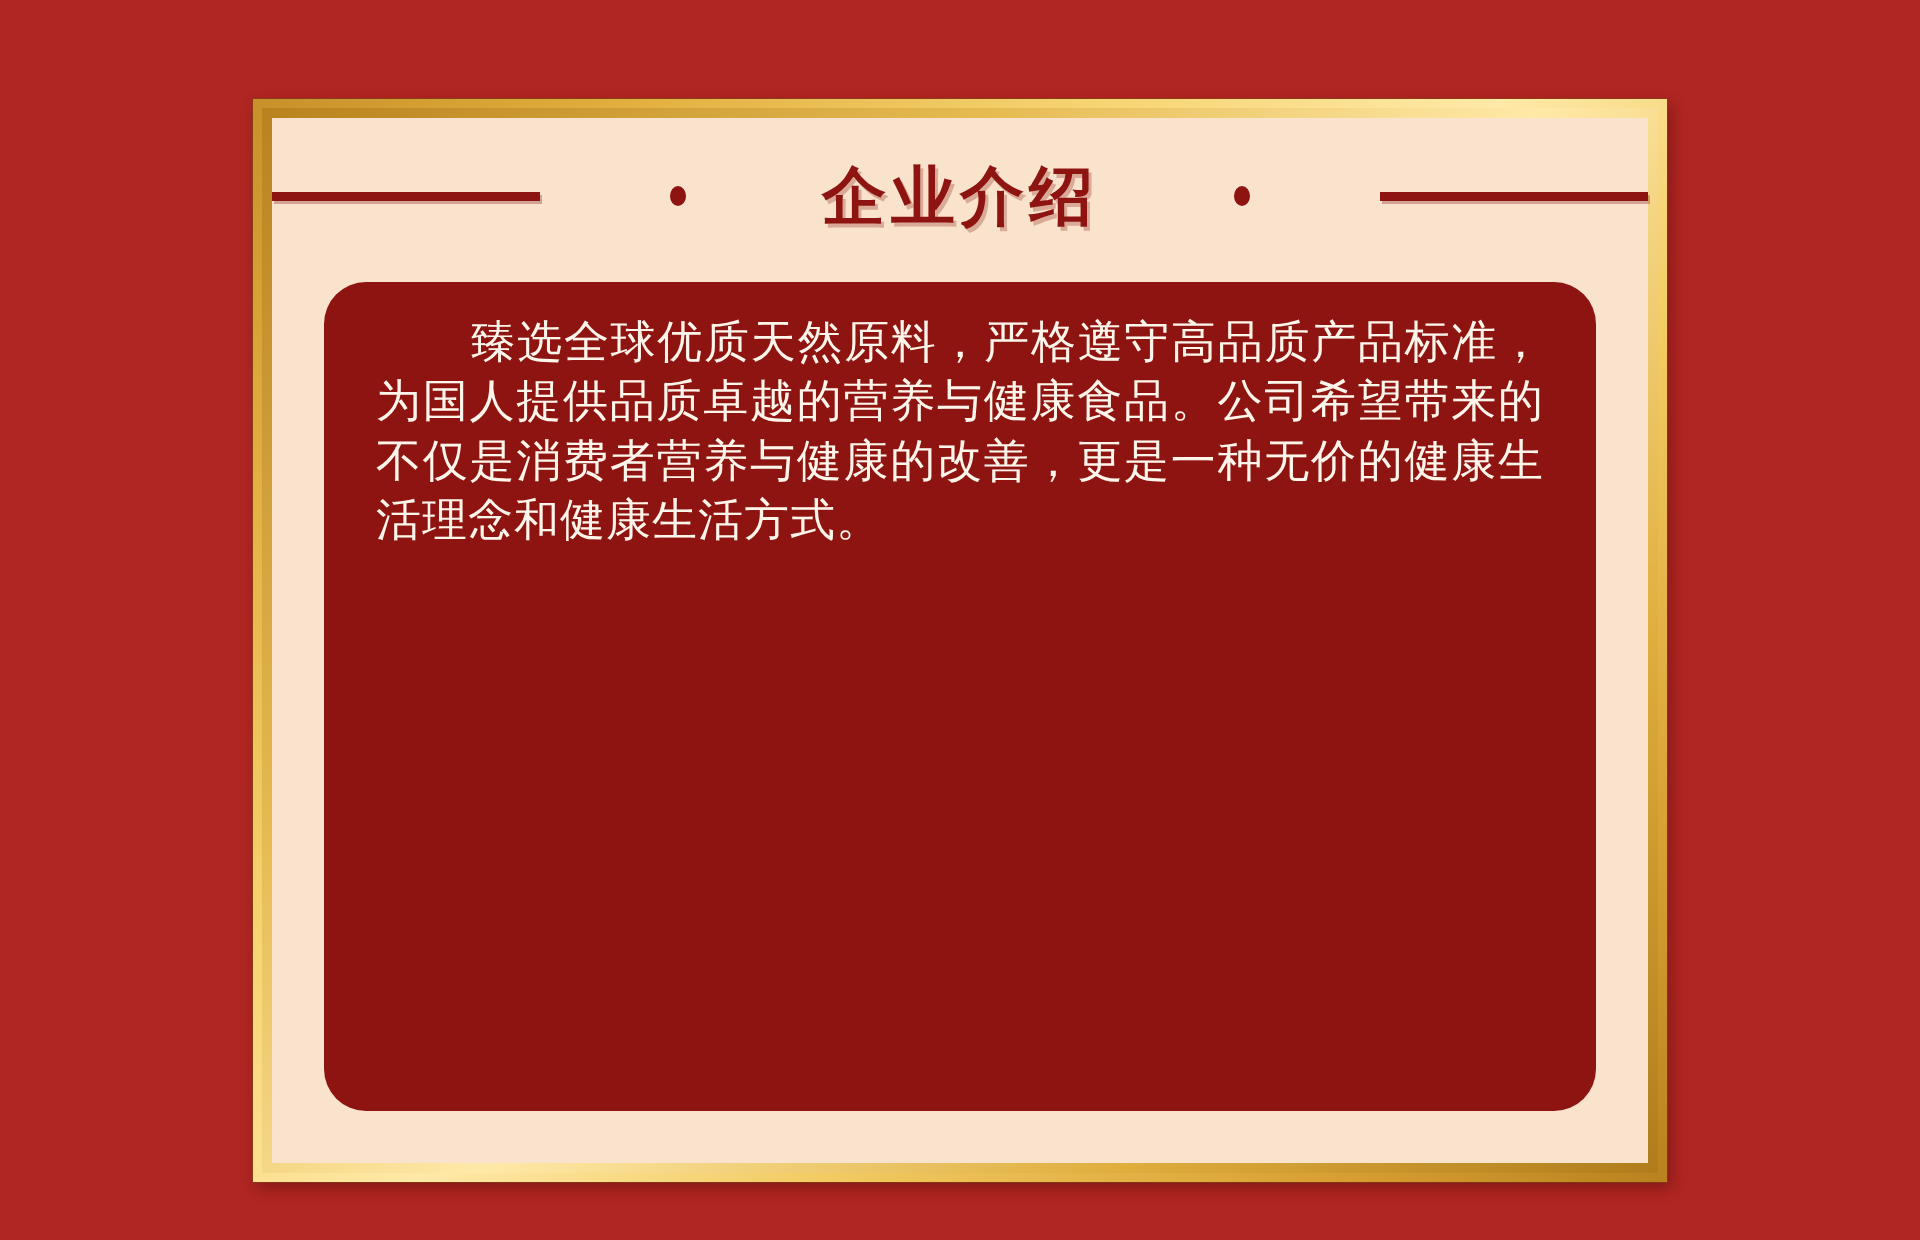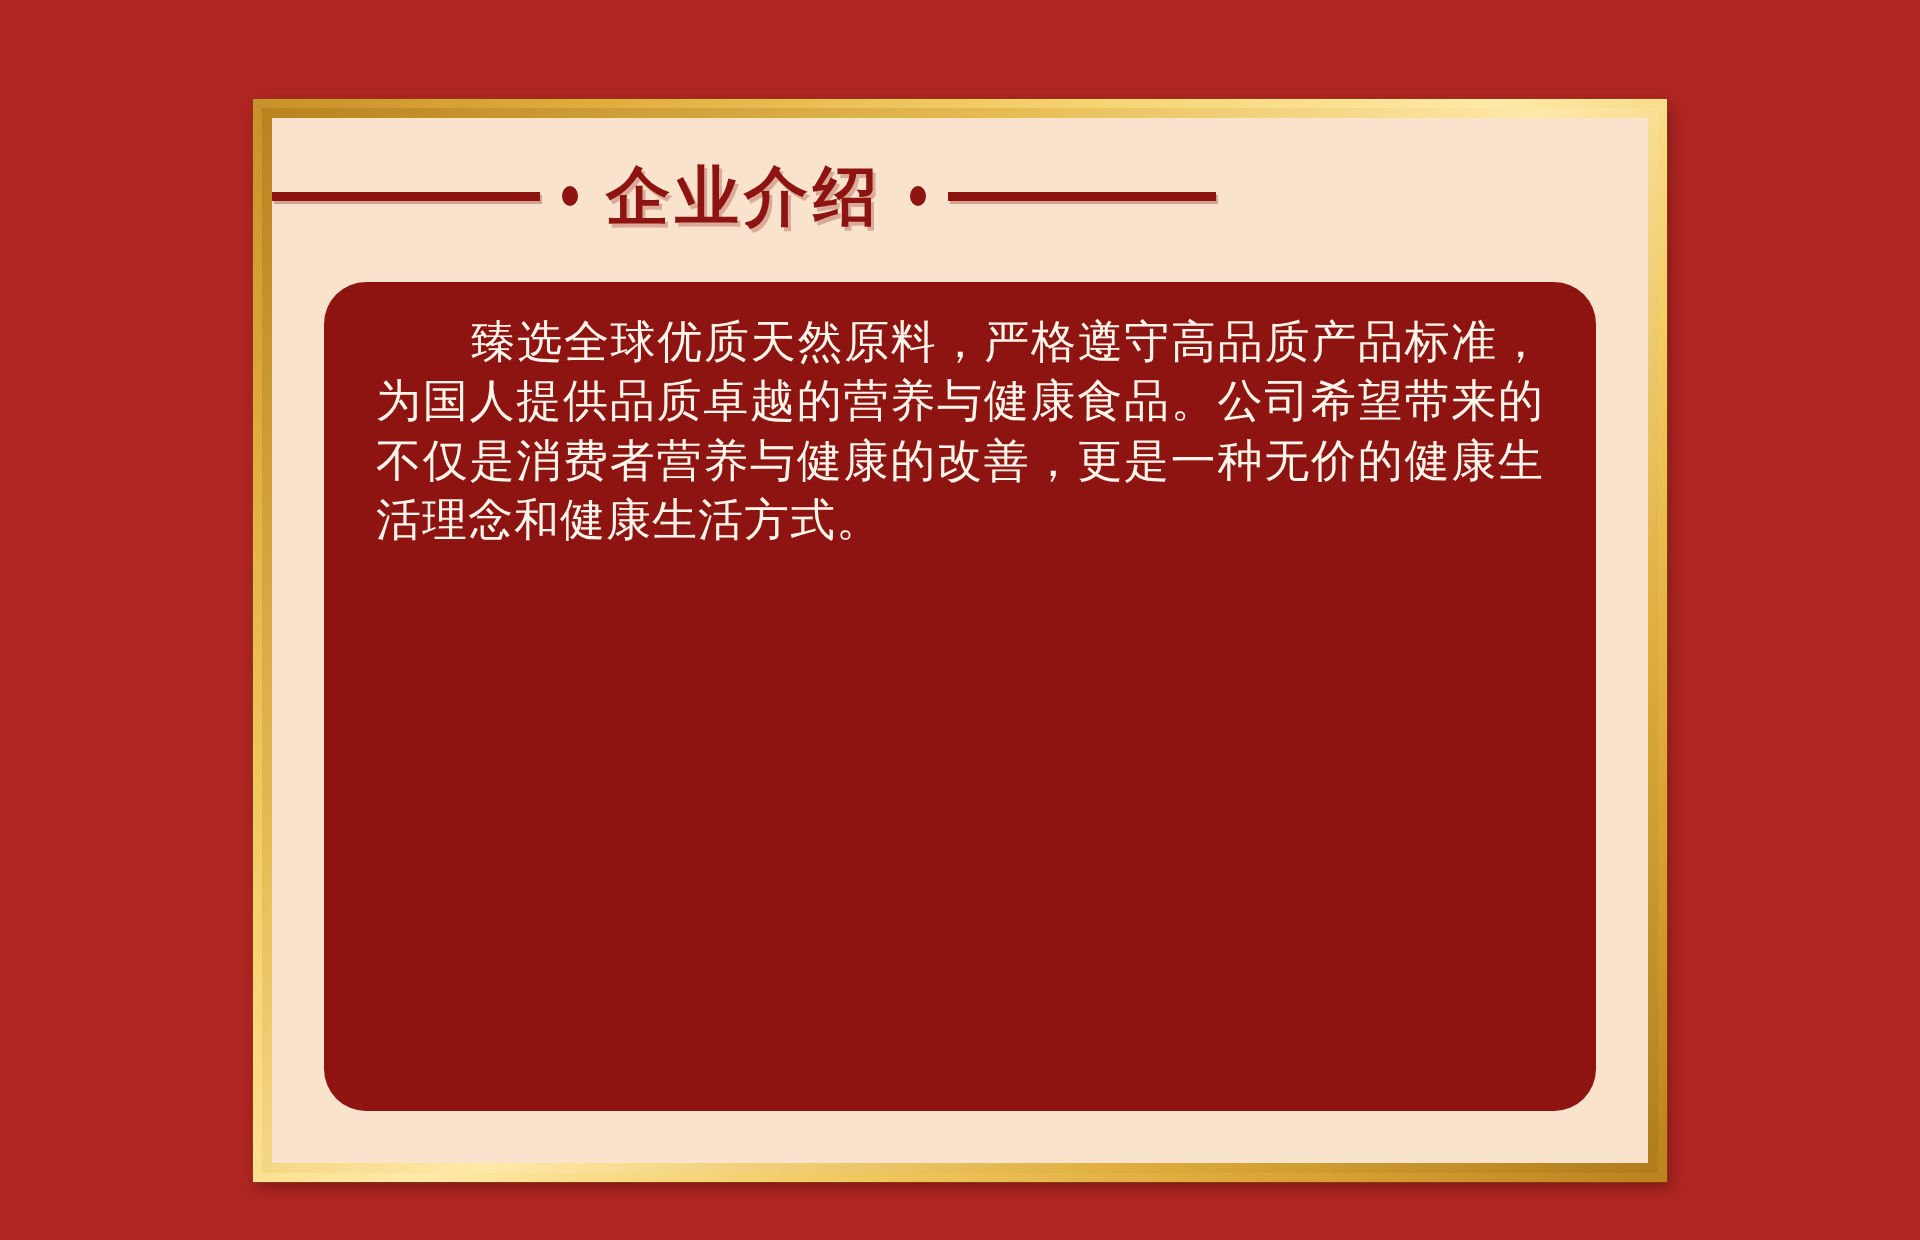--- a/index.html
+++ b/index.html
@@ -58,21 +58,21 @@
 
   
   #heading {
     position: absolute;
     left: 0;
     right: 0;
     top: 33px;
     height: 90px;
     display: flex;
     align-items: center;
-    justify-content: flex-start;
+    justify-content: space-between;
     gap: 22px;
   }
   .rule {
     width: 268px;
     height: 9px;
     background: #8d1410;
     box-shadow: 2px 3px 0 rgba(120,18,14,0.30);
   }
   .dot {
     width: 16px;

